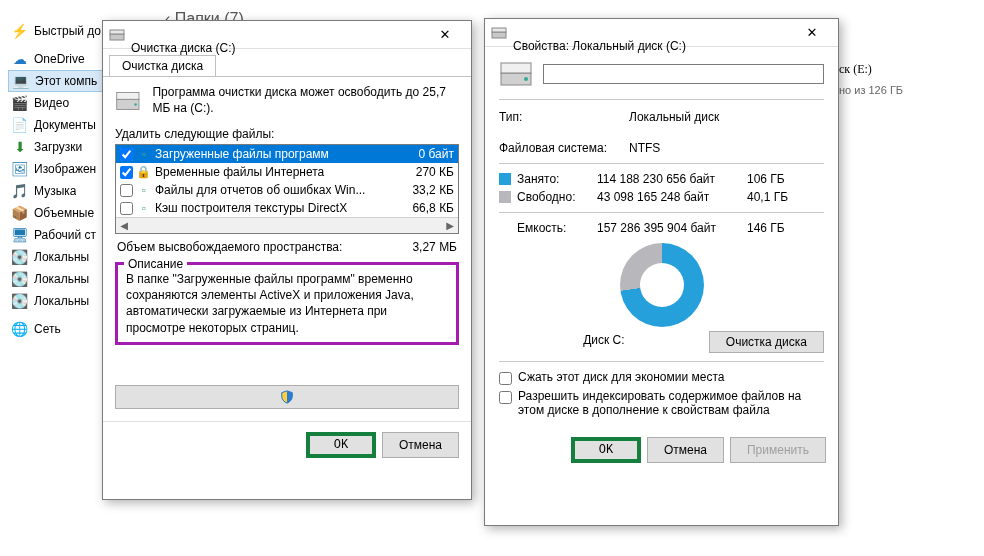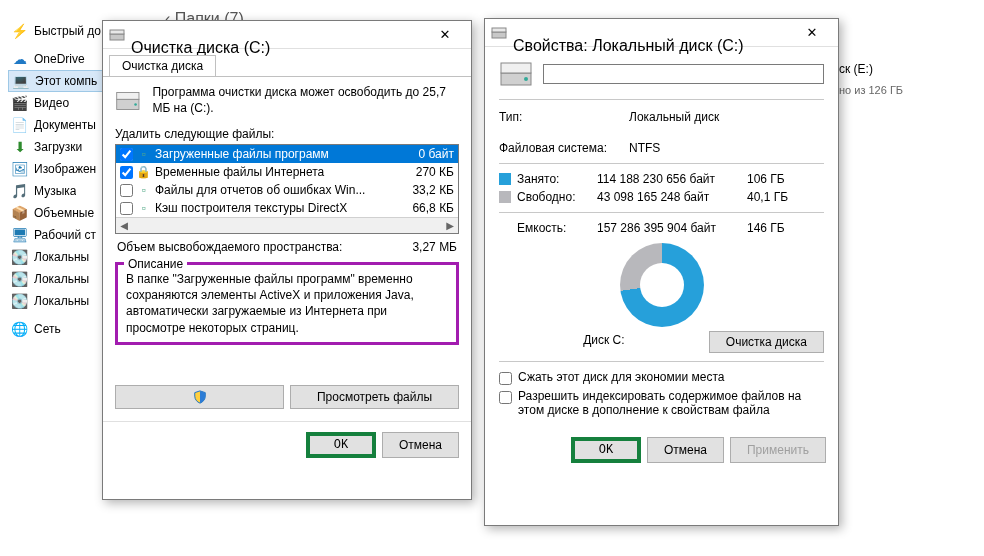--- a/index.html
+++ b/index.html
@@ -5,28 +5,28 @@
 * { box-sizing: border-box; margin: 0; padding: 0; }
 body { font-family: "Segoe UI", Tahoma, sans-serif; font-size: 12px; background: #fff; width: 984px; height: 556px; overflow: hidden; position: relative; }
 .explorer { position: absolute; top: 0; left: 0; width: 984px; height: 556px; }
 .breadcrumb { position: absolute; top: 10px; left: 165px; color: #555; font-size: 16px; }
 .sidebar { position: absolute; top: 20px; left: 0; width: 165px; padding-left: 8px; }
 .sidebar-item { display: flex; align-items: center; height: 22px; padding: 2px 4px; cursor: default; }
 .sidebar-item.selected { background: #d7e8f8; border: 1px solid #9ec8e6; }
 .sidebar-item .ico { width: 16px; height: 16px; margin-right: 6px; display: inline-flex; align-items: center; justify-content: center; font-size: 14px; }
 .sidebar-item .lbl { white-space: nowrap; overflow: hidden; text-overflow: clip; }
 
-.drive-row { position: absolute; top: 62px; left: 839px; font-size: 12px; }
+.drive-row { position: absolute; top: 62px; left: 839px; font-size: 12px; font-family: Liberation Serif, serif; }
 .drive-sub { position: absolute; top: 84px; left: 839px; font-size: 11px; color: #666; }
 
 
 .dialog { position: absolute; background: #fff; border: 1px solid #7a7a7a; box-shadow: 3px 3px 10px rgba(0,0,0,.3); }
 .titlebar { height: 28px; display: flex; align-items: center; padding: 0 6px; background: #fff; border-bottom: 1px solid #e0e0e0; }
 .titlebar .ico { width: 16px; height: 16px; margin-right: 6px; }
-.titlebar .ttl { flex: 1; font-size: 16px; margin-top: 27px; }
+.titlebar .ttl { flex: 1; font-size: 12px; margin-top: 27px; }
 .titlebar .close { width: 40px; height: 22px; display: flex; align-items: center; justify-content: center; cursor: pointer; font-size: 13px; }
 
 .tabstrip { display: flex; border-bottom: 1px solid #c0c0c0; padding: 6px 6px 0 6px; background: #fff; }
 .tab { padding: 3px 12px; border: 1px solid #c0c0c0; border-bottom: none; margin-right: -1px; background: #f0f0f0; cursor: default; position: relative; font-size: 12px; }
 .tab.active { background: #fff; z-index: 2; }
 .tabrow { display: flex; }
 .body { padding: 10px 14px; }
 
 .btn { background: #e1e1e1; border: 1px solid #adadad; padding: 3px 16px; cursor: pointer; font-family: inherit; font-size: 12px; min-width: 70px; }
 .btn.primary { border: 4px solid #15803d; padding: 2px 0; font-family: Liberation Mono, monospace; }
@@ -200,21 +200,20 @@
       <span class="frame-title">Описание</span>
       <div class="desc-text">В папке "Загруженные файлы программ" временно сохраняются элементы ActiveX и приложения Java, автоматически загружаемые из Интернета при просмотре некоторых страниц.</div>
     </div>
     <div class="tworow">
       <button class="btn">
         <svg class="shield" viewBox="0 0 16 16">
             <path d="M8 1 L14 3 V7 C14 11 11 14 8 15 C5 14 2 11 2 7 V3 Z" fill="#ffcf3f" stroke="#0066cc"></path>
             <path d="M8 1 L14 3 V7 C14 11 11 14 8 15 Z" fill="#2c7cd6"></path>
           </svg>
       </button>
-      <button class="btn">Просмотреть файлы</button>
     </div>
   </div>
   <div class="actions" style="border-top:1px solid #e0e0e0;margin-top:8px">
     <button class="btn primary">OK</button>
     <button class="btn">Отмена</button>
   </div>
 </div>
 
 <div class="dialog" id="props">
   <div class="titlebar">

